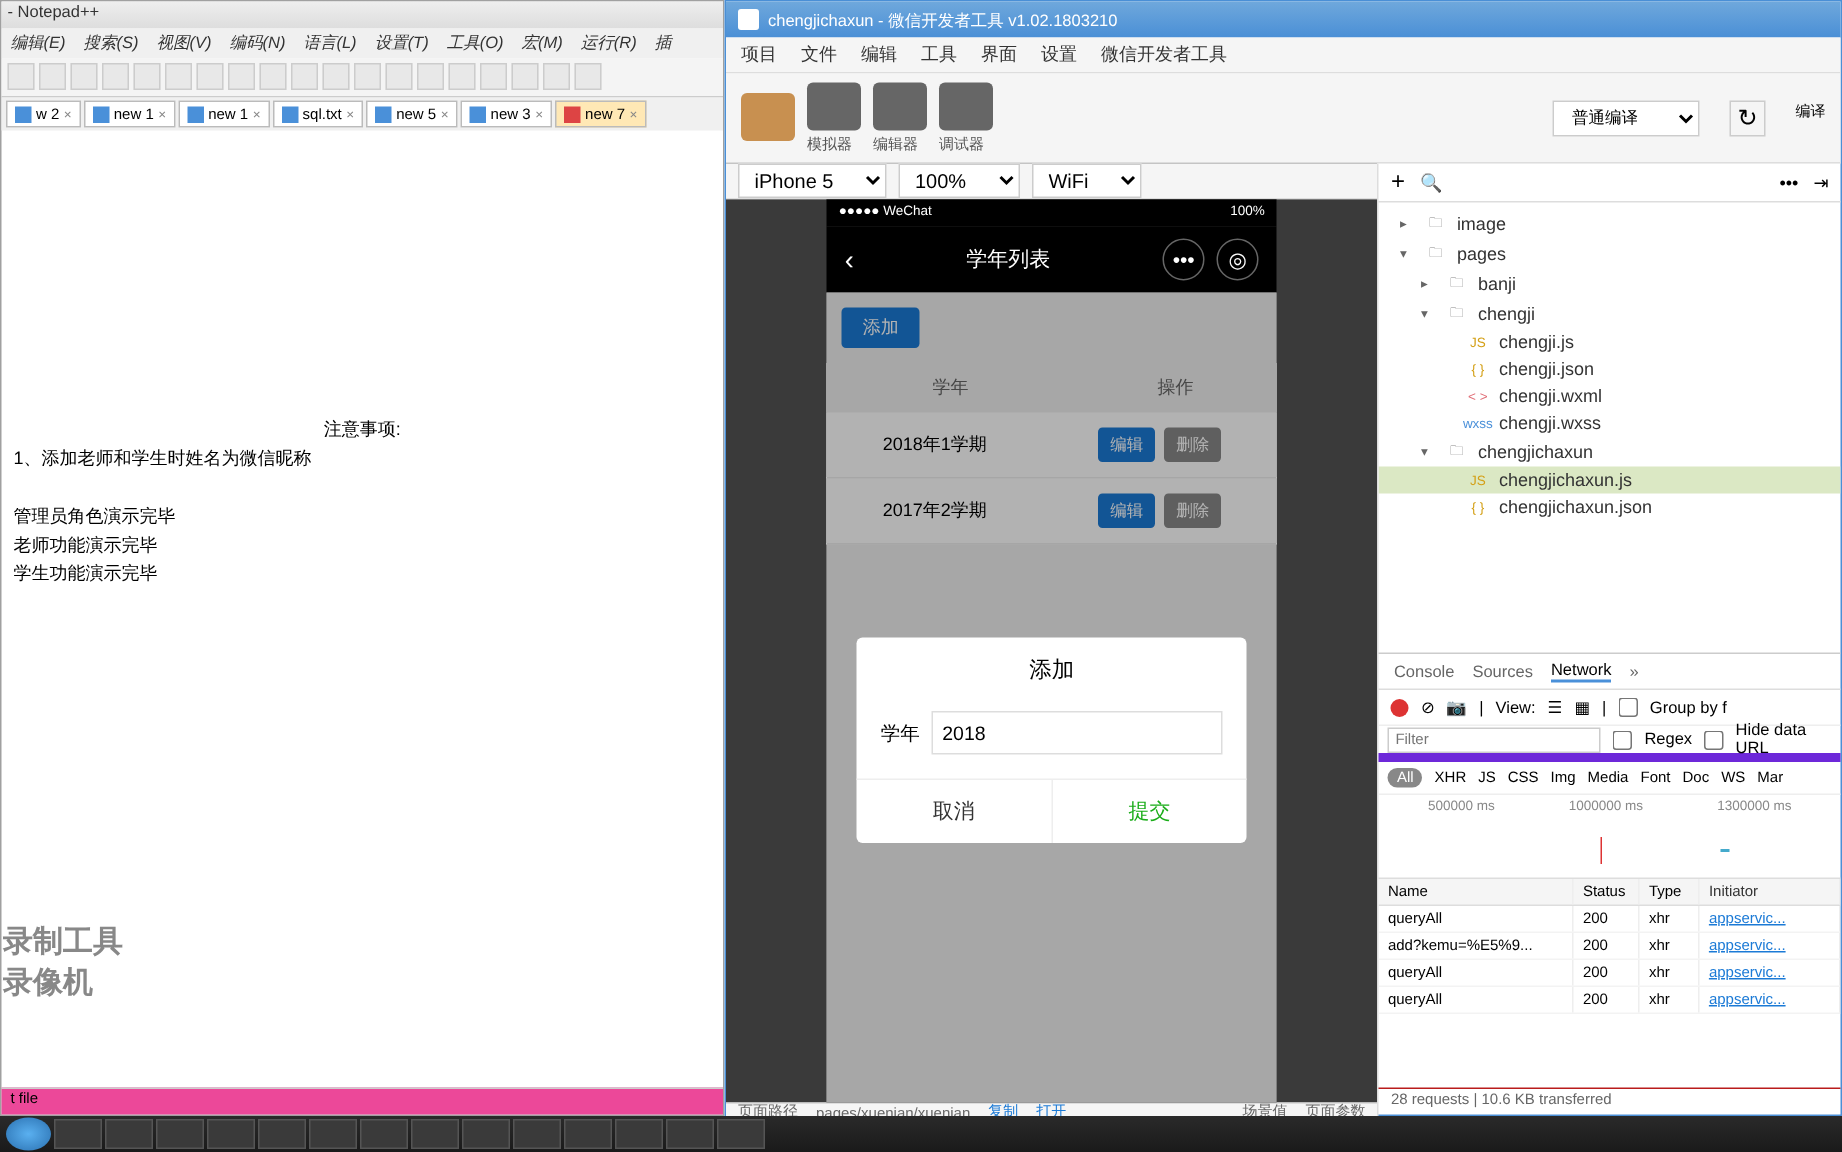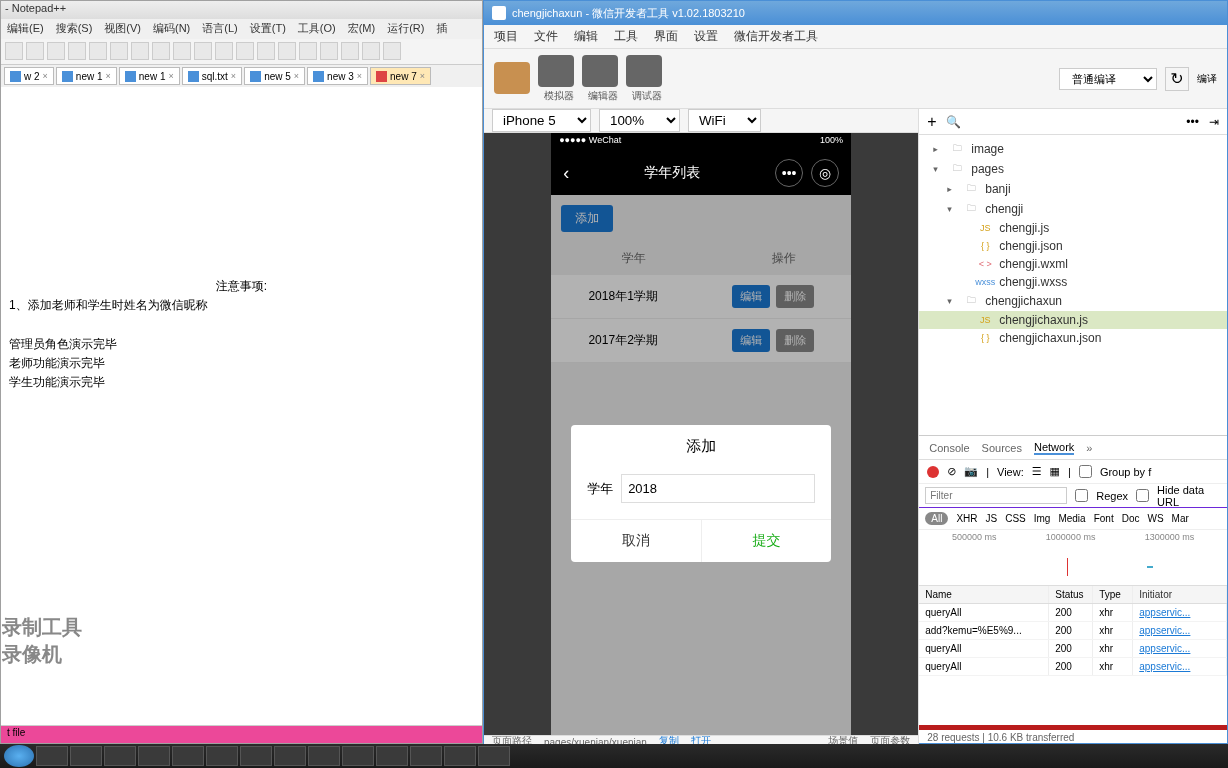--- a/index.html
+++ b/index.html
@@ -2,41 +2,41 @@
 <html><head>
 <meta charset="utf-8">
 <style>
 * { margin: 0; padding: 0; box-sizing: border-box; font-family: "Microsoft YaHei", sans-serif; }
 body { background: #d4e4f0; width: 1228px; height: 768px; overflow: hidden; position: relative; }
 
 
 .npp-window { position: absolute; left: 0; top: 0; width: 483px; height: 744px; background: #fff; border: 1px solid #a0a0a0; }
 .npp-title { height: 18px; background: linear-gradient(#eee,#ddd); font-size: 11px; padding: 1px 4px; color: #333; }
 .npp-menu { height: 20px; background: #f0f0f0; font-size: 11px; display: flex; gap: 12px; padding: 2px 6px; color: #333; }
-.npp-menu span { cursor: pointer; }
+.npp-menu span { cursor: pointer; font-style: italic; }
 .npp-toolbar { height: 26px; background: #f4f4f4; display: flex; gap: 3px; padding: 3px 4px; border-bottom: 1px solid #ccc; }
 .npp-toolbar .tb { width: 18px; height: 18px; background: #e8e8e8; border: 1px solid #ccc; }
 .npp-tabs { height: 22px; background: #f0f0f0; display: flex; gap: 2px; padding: 2px 3px; font-size: 10px; }
 .npp-tab { background: #fff; border: 1px solid #bbb; padding: 1px 5px; display: flex; align-items: center; gap: 3px; }
 .npp-tab.active { background: #ffe8b5; }
 .npp-tab .ic { width: 11px; height: 11px; background: #4a90d9; }
 .npp-tab .x { font-size: 9px; color: #888; }
 .npp-content { padding: 10px 8px; font-size: 12px; line-height: 1.6; font-family: "SimSun", monospace; color: #000; }
 .npp-status { position: absolute; bottom: 0; left: 0; right: 0; height: 18px; background: #ec4899; font-size: 10px; padding: 1px 6px; border-top: 1px solid #ccc; }
 
 
 .wx-window { position: absolute; left: 483px; top: 0; width: 745px; height: 744px; background: #fff; border: 1px solid #4a8fd6; }
 .wx-title { height: 24px; background: linear-gradient(#6fa8dc,#4a8fd6); color: #fff; font-size: 11px; padding: 3px 8px; display: flex; align-items: center; gap: 6px; }
 .wx-title .ic { width: 14px; height: 14px; background: #fff; border-radius: 2px; }
 .wx-menu { height: 24px; background: #f5f5f5; font-size: 12px; display: flex; gap: 16px; padding: 3px 10px; color: #333; border-bottom: 1px solid #ddd; }
 .wx-toolbar { height: 60px; background: #f5f5f5; display: flex; align-items: center; padding: 4px 10px; border-bottom: 1px solid #ddd; gap: 8px; }
-.wx-tool { display: flex; flex-direction: column; align-items: flex-end; font-size: 10px; color: #555; }
+.wx-tool { display: flex; flex-direction: column; align-items: flex-start; font-size: 10px; color: #555; }
 .wx-tool .box { width: 36px; height: 32px; background: #666; border-radius: 4px; margin-bottom: 2px; }
 .wx-tool .avatar { width: 36px; height: 32px; background: #c89050; border-radius: 4px; margin-bottom: 2px; }
-.wx-tool-right { margin-left: auto; display: flex; gap: 8px; align-items: center; }
+.wx-tool-right { margin-left: auto; display: flex; gap: 20px; }
 .wx-select { border: 1px solid #ccc; padding: 3px 24px 3px 8px; font-size: 11px; background: #fff; }
 .wx-refresh { width: 24px; height: 24px; border: 1px solid #ccc; display: flex; align-items: center; justify-content: center; }
 
 .wx-main { display: flex; height: 636px; }
 
 
 .sim-panel { width: 436px; background: #3a3a3a; display: flex; flex-direction: column; }
 .sim-controls { height: 26px; background: #f5f5f5; display: flex; align-items: center; padding: 0 8px; gap: 8px; font-size: 11px; border-bottom: 1px solid #ddd; }
 .sim-sel { border: 1px solid #ccc; padding: 2px 18px 2px 6px; background: #fff; }
 .sim-device { flex: 1; background: #3a3a3a; display: flex; justify-content: center; padding: 0 40px; }
@@ -85,35 +85,35 @@
 .fic.json { color: #d4a017; }
 .fic.wxml { color: #e06c75; }
 .fic.wxss { color: #4a90d9; }
 .fic.folder { color: #888; }
 
 .devtools { height: 310px; border-top: 1px solid #ccc; display: flex; flex-direction: column; font-size: 11px; }
 .dt-tabs { height: 24px; display: flex; align-items: center; gap: 12px; padding: 0 10px; border-bottom: 1px solid #ddd; color: #666; }
 .dt-tabs .active { color: #000; border-bottom: 2px solid #4a90d9; }
 .dt-row { height: 24px; display: flex; align-items: center; gap: 8px; padding: 0 8px; border-bottom: 1px solid #eee; }
 .dt-rec { width: 12px; height: 12px; background: #d33; border-radius: 50%; }
-.dt-filter { height: 24px; display: flex; align-items: center; padding: 0 6px; border-bottom: 1px solid #6d28d9; gap: 8px; }
+.dt-filter { height: 24px; display: flex; align-items: center; padding: 0 6px; border-bottom: 6px solid #6d28d9; gap: 8px; }
 .dt-filter input { flex: 1; border: 1px solid #ccc; padding: 2px 4px; font-size: 10px; }
 .dt-types { height: 22px; display: flex; align-items: center; gap: 8px; padding: 0 6px; border-bottom: 1px solid #eee; font-size: 10px; text-align: center; }
 .dt-types .all { background: #888; color: #fff; border-radius: 8px; padding: 1px 6px; }
 .dt-timeline { height: 56px; border-bottom: 1px solid #ddd; padding: 2px 8px; font-size: 9px; color: #888; position: relative; }
 .dt-timeline .marks { display: flex; justify-content: space-around; }
 .dt-table { flex: 1; overflow: auto; }
 .dt-th { display: flex; background: #f5f5f5; border-bottom: 1px solid #ddd; font-size: 10px; }
 .dt-th div, .dt-tr div { padding: 3px 6px; border-right: 1px solid #eee; overflow: hidden; white-space: nowrap; }
 .dt-tr { display: flex; font-size: 10px; border-bottom: 1px solid #f3f3f3; }
 .col-n { width: 130px; }
 .col-s { width: 44px; }
 .col-t { width: 40px; }
 .col-i { flex: 1; color: #1b7ad6; text-decoration: underline; }
-.dt-foot { height: 20px; border-top: 5px solid #b91c1c; padding: 2px 8px; font-size: 10px; color: #666; }
+.dt-foot { height: 20px; border-top: 1px solid #b91c1c; padding: 2px 8px; font-size: 10px; color: #666; }
 
 
 .taskbar { position: absolute; bottom: 0; left: 0; right: 0; height: 24px; background: linear-gradient(#2a2a2a,#1a1a1a); display: flex; align-items: center; padding: 0 4px; gap: 2px; }
 .tb-btn { width: 32px; height: 20px; background: #3a3a3a; border: 1px solid #555; }
 .tb-start { width: 30px; height: 22px; background: radial-gradient(#5ab0f0,#2a70b0); border-radius: 50%; }
 .watermark { position: absolute; left: 2px; bottom: 100px; font-size: 20px; color: #888; font-weight: bold; text-shadow: 1px 1px 0 #fff; }
 </style>
 </head>
 <body>
 

